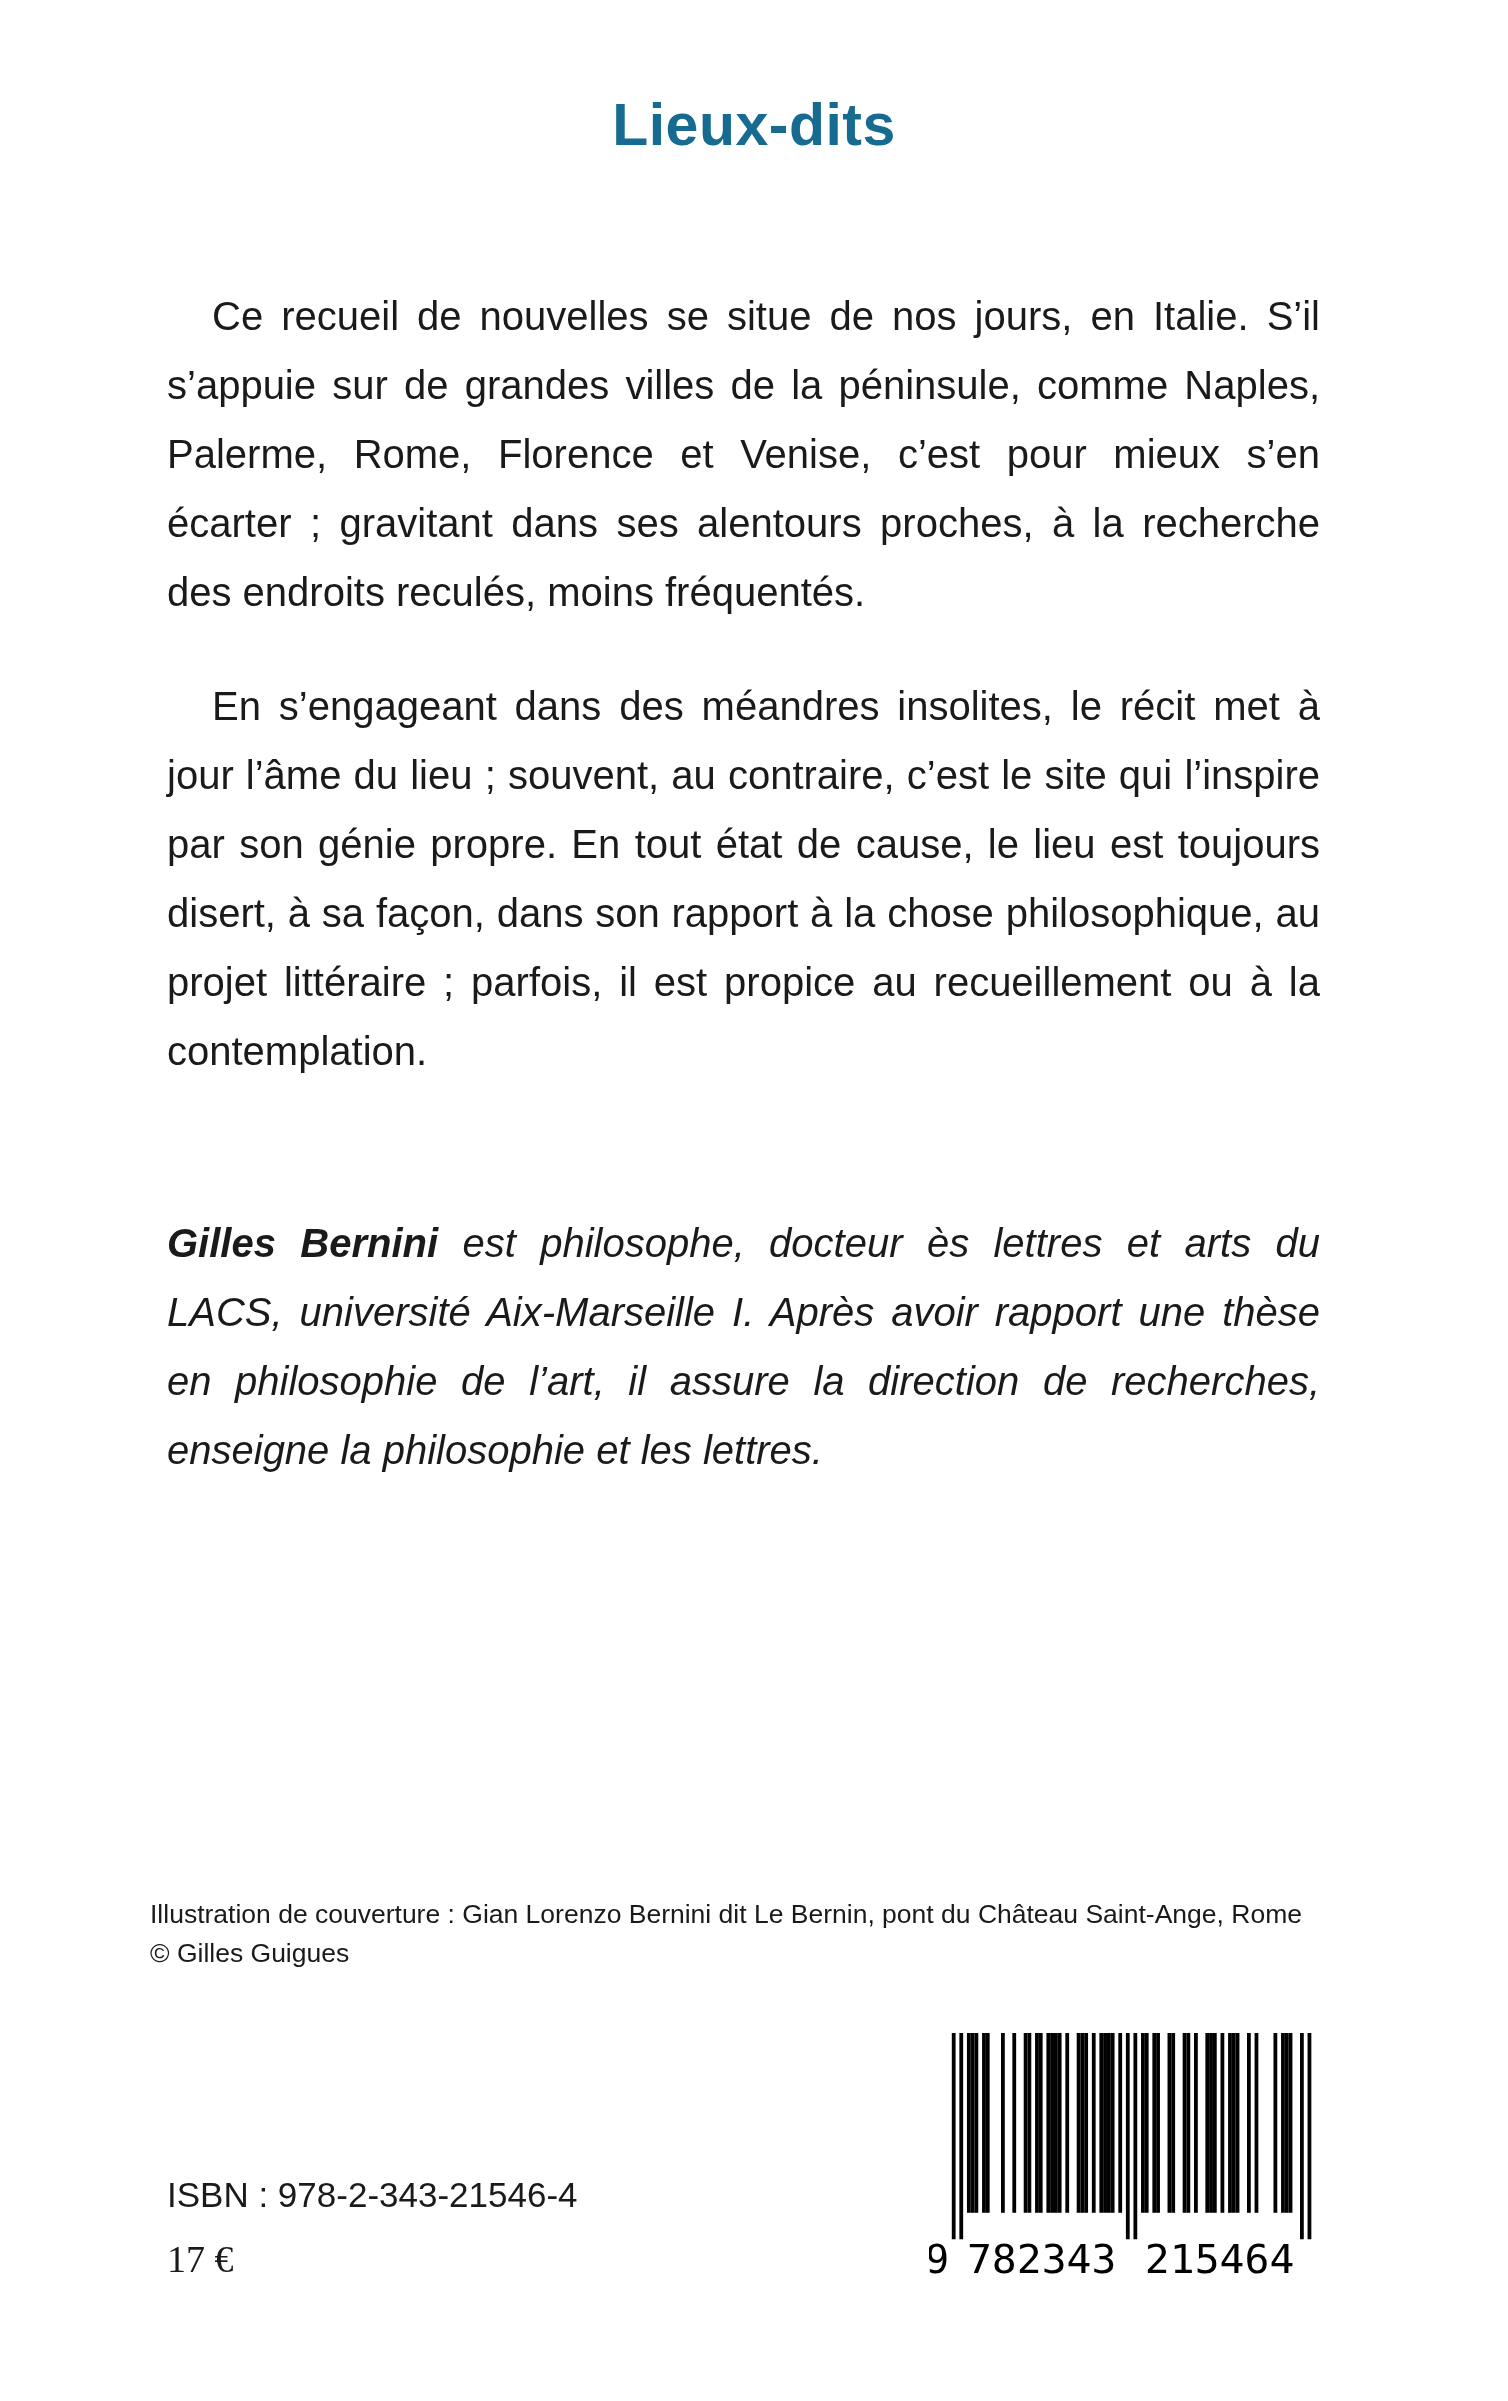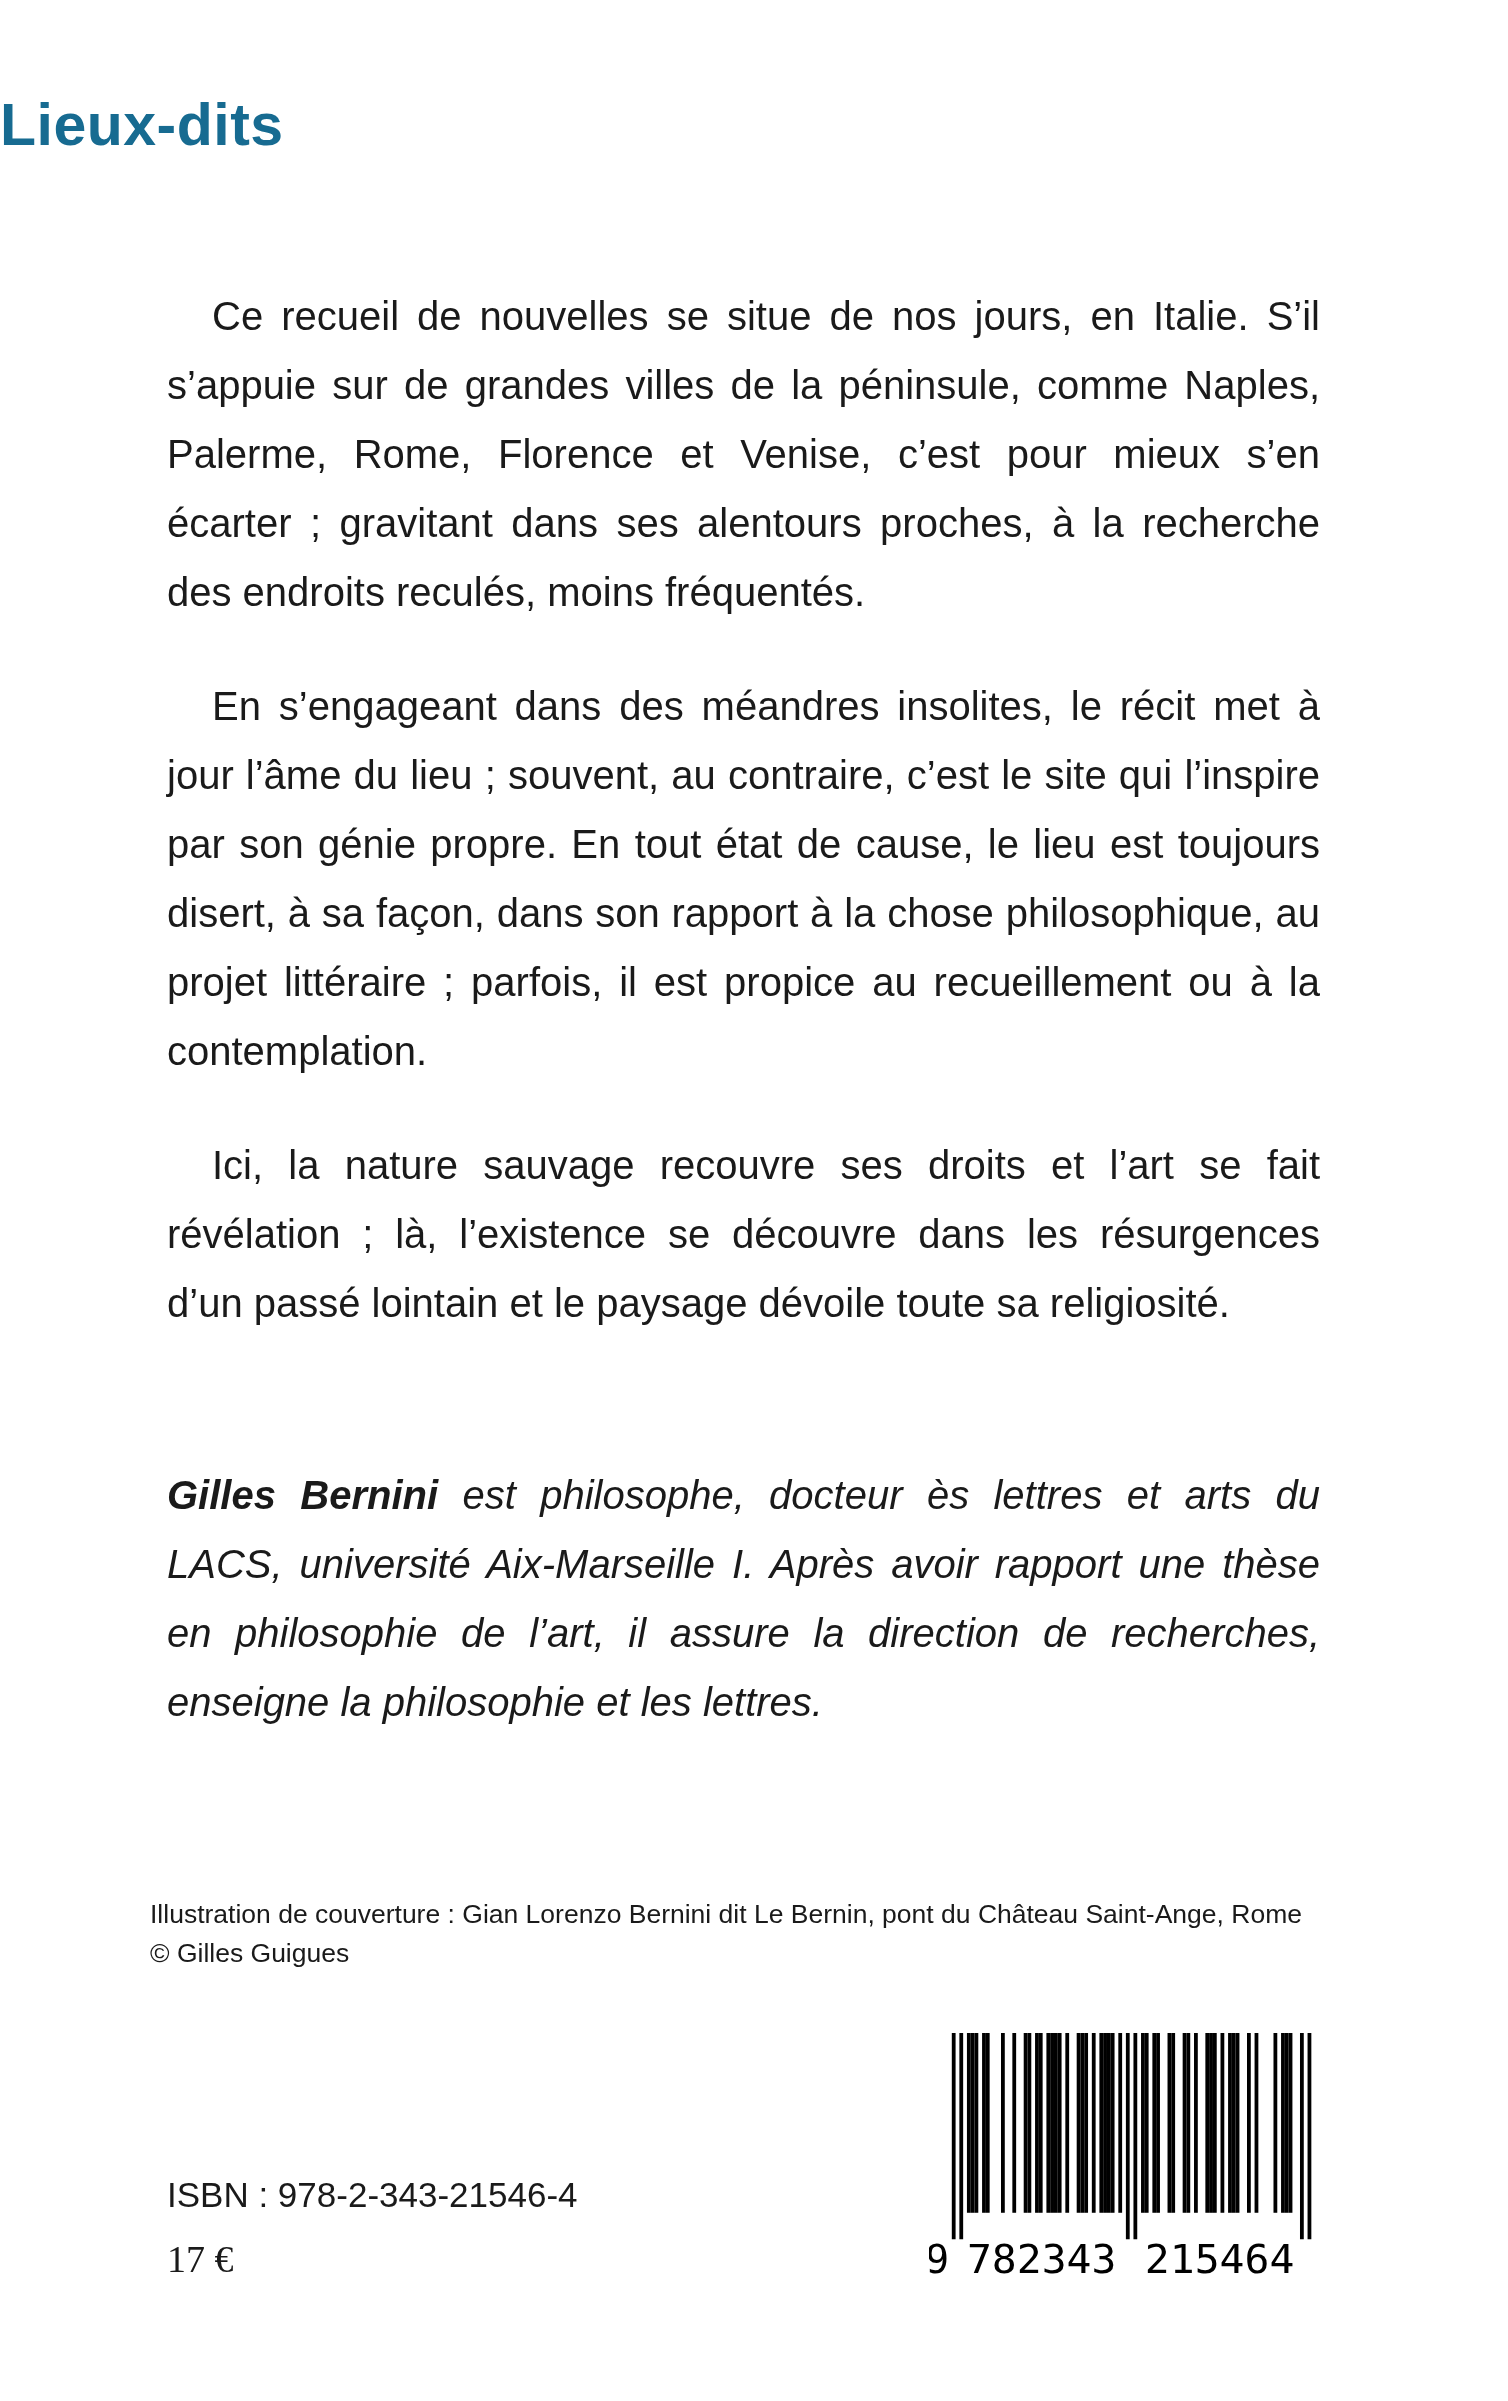--- a/index.html
+++ b/index.html
@@ -15,20 +15,21 @@
     font-family: "Liberation Sans", sans-serif;
     color: #1a1a1a;
     overflow: hidden;
   }
   .title {
     position: absolute;
     top: 91px;
     left: 0;
     width: 100%;
     margin: 0;
+    text-align: center;
     font-size: 59px;
     font-weight: 700;
     letter-spacing: 0.5px;
     color: #176b91;
   }
   .body-text {
     position: absolute;
     top: 282px;
     left: 167px;
     width: 1153px;
@@ -88,21 +89,20 @@
 </head>
 <body>
 
 <div class="page">
 
   <h1 class="title">Lieux-dits</h1>
 
   <div class="body-text">
     <p>Ce recueil de nouvelles se situe de nos jours, en Italie. S’il s’appuie sur de grandes villes de la péninsule, comme Naples, Palerme, Rome, Florence et Venise, c’est pour mieux s’en écarter&nbsp;; gravitant dans ses alentours proches, à la recherche des endroits reculés, moins fréquentés.</p>
     <p>En s’engageant dans des méandres insolites, le récit met à jour l’âme du lieu&nbsp;; souvent, au contraire, c’est le site qui l’inspire par son génie propre. En tout état de cause, le lieu est toujours disert, à sa façon, dans son rapport à la chose philosophique, au projet littéraire&nbsp;; parfois, il est propice au recueillement ou à la contemplation.</p>
-    <p>Ici, la nature sauvage recouvre ses droits et l’art se fait révélation&nbsp;; là, l’existence se découvre dans les résurgences d’un passé lointain et le paysage dévoile toute sa religiosité.</p>
     <p class="bio"><strong>Gilles Bernini</strong><span> est philosophe, docteur ès lettres et arts du LACS, université Aix-Marseille I. Après avoir rapport une thèse en philosophie de l’art, il assure la direction de recherches, enseigne la philosophie et les lettres.</span></p>
   </div>
 
   <p class="credit">Illustration de couverture&nbsp;: Gian Lorenzo Bernini dit Le Bernin, pont du Château Saint-Ange, Rome © Gilles Guigues</p>
 
   <div class="isbn">ISBN&nbsp;: 978-2-343-21546-4</div>
   <div class="price">17&nbsp;€</div>
 
   <svg class="barcode" width="390" height="246" viewBox="0 0 412 260" xmlns="http://www.w3.org/2000/svg">
       <rect x="24" y="0" width="4" height="218"></rect>

